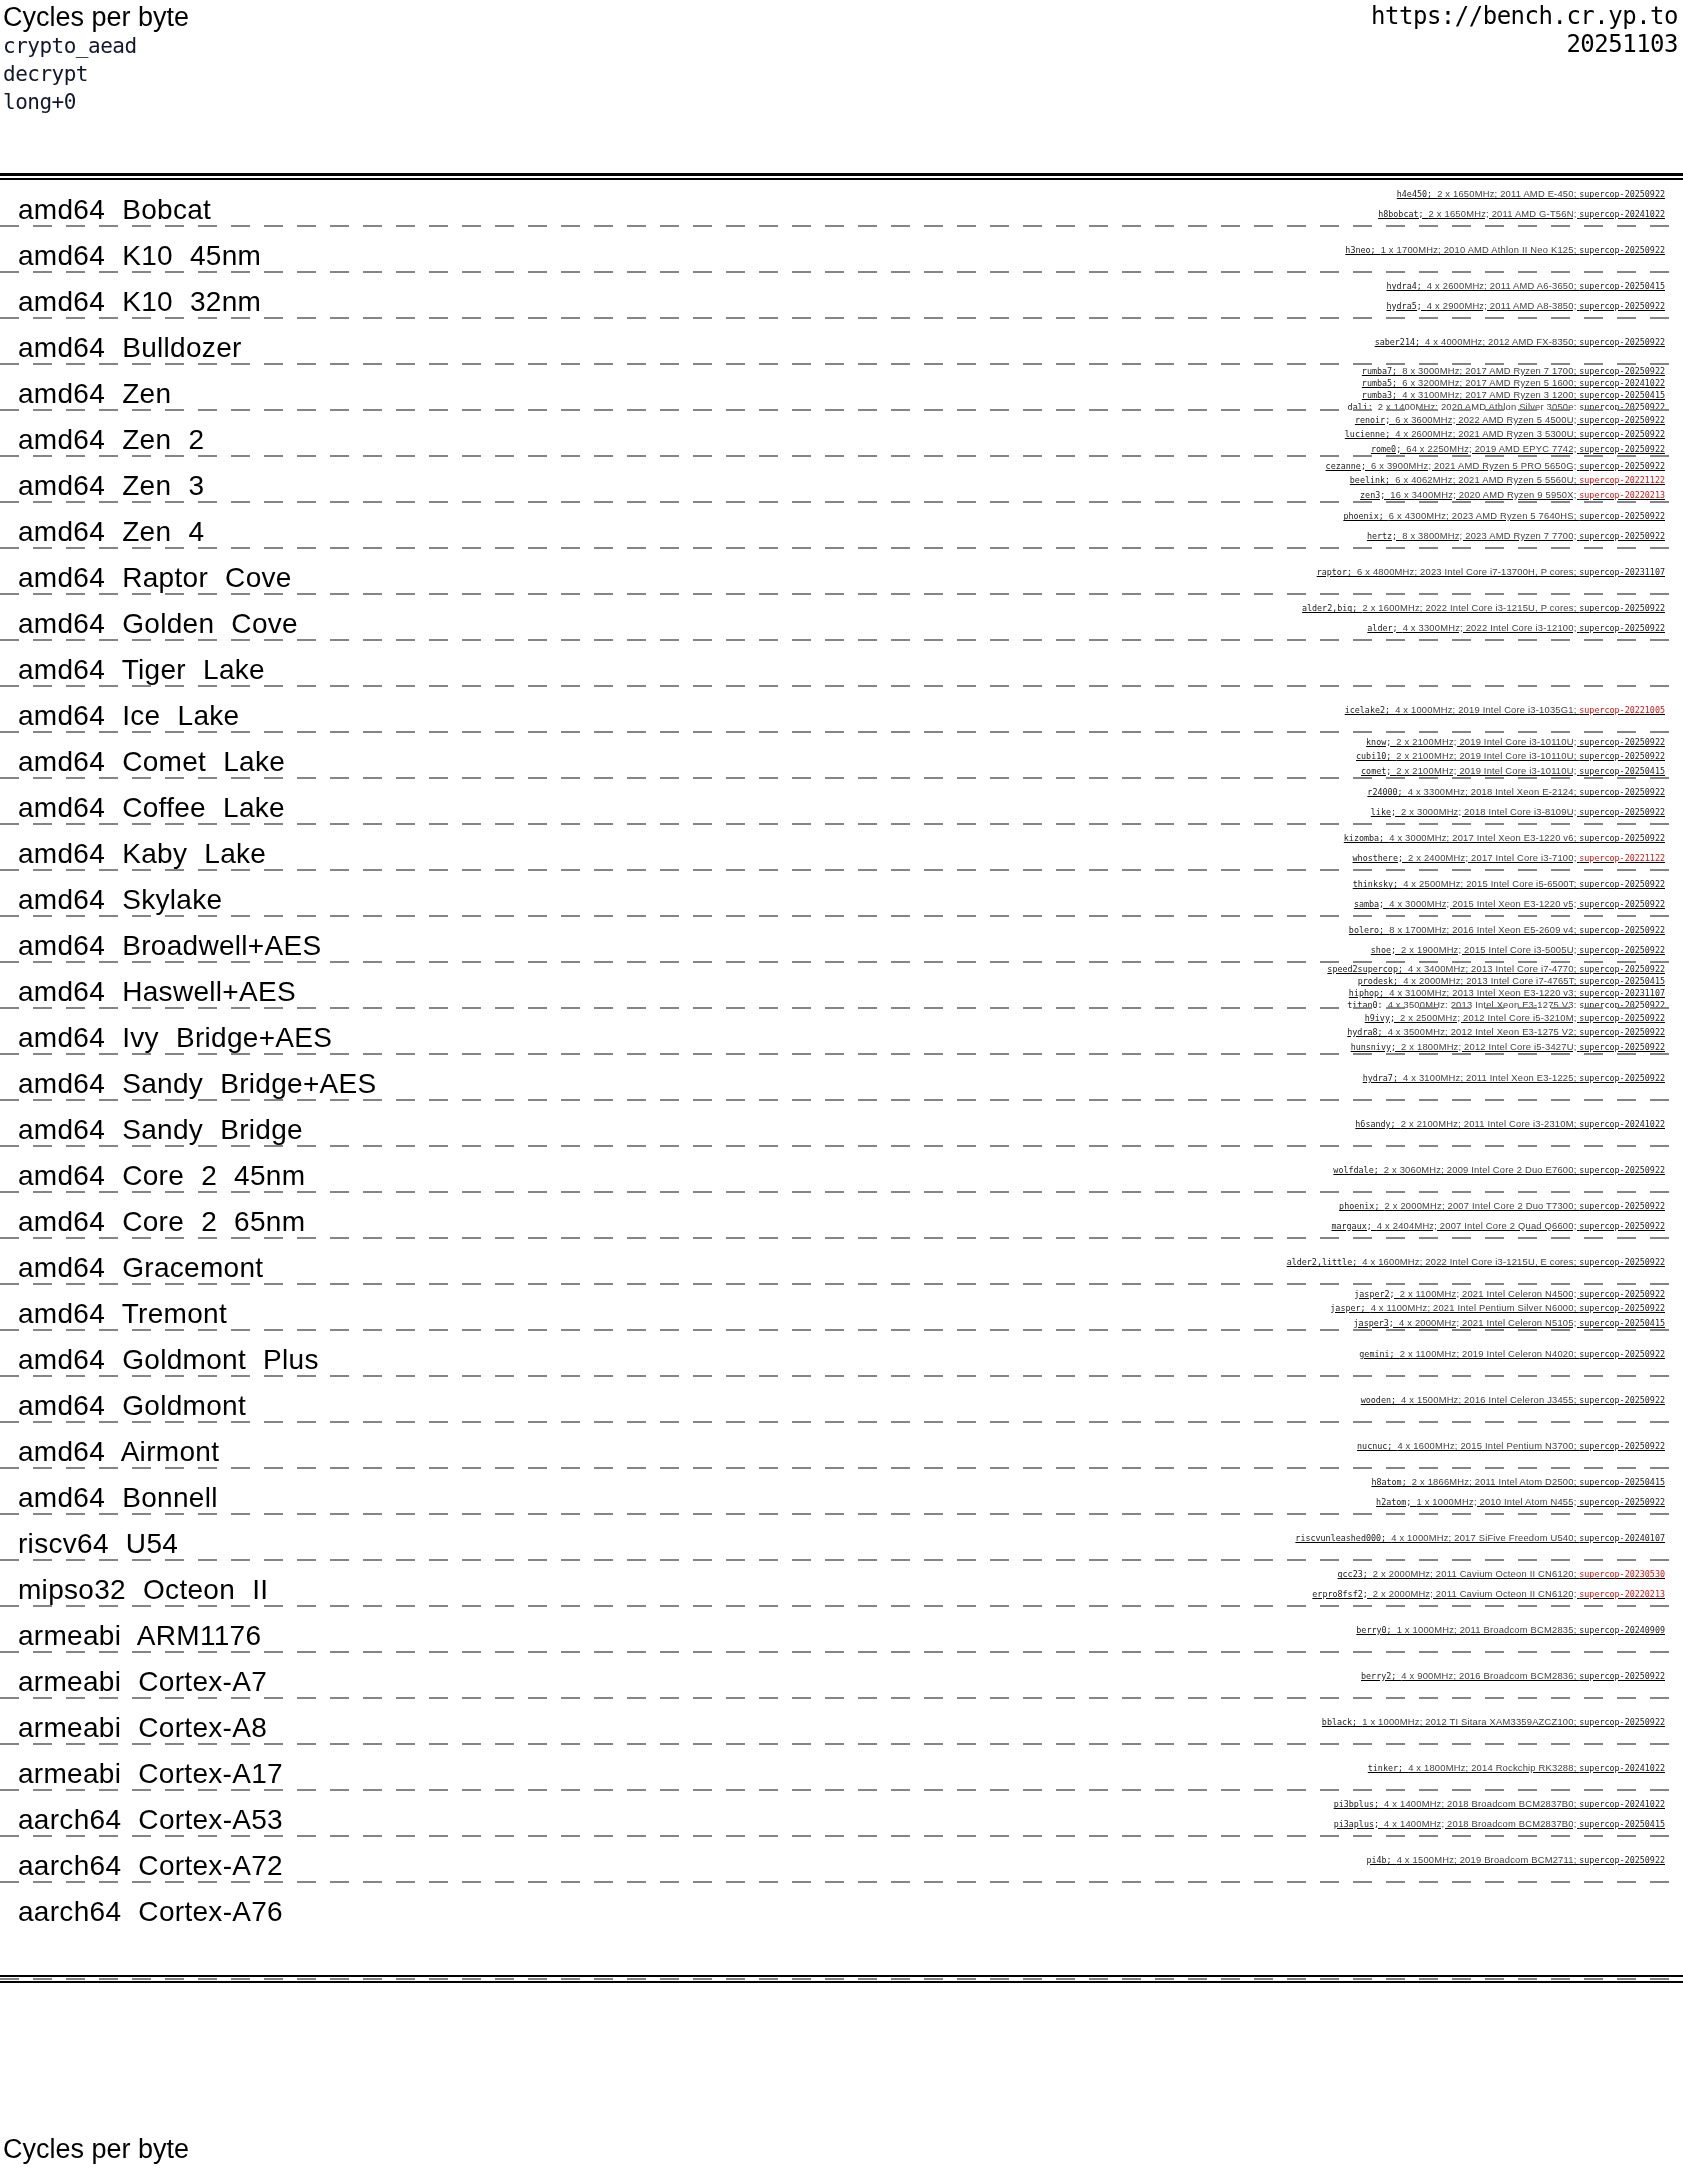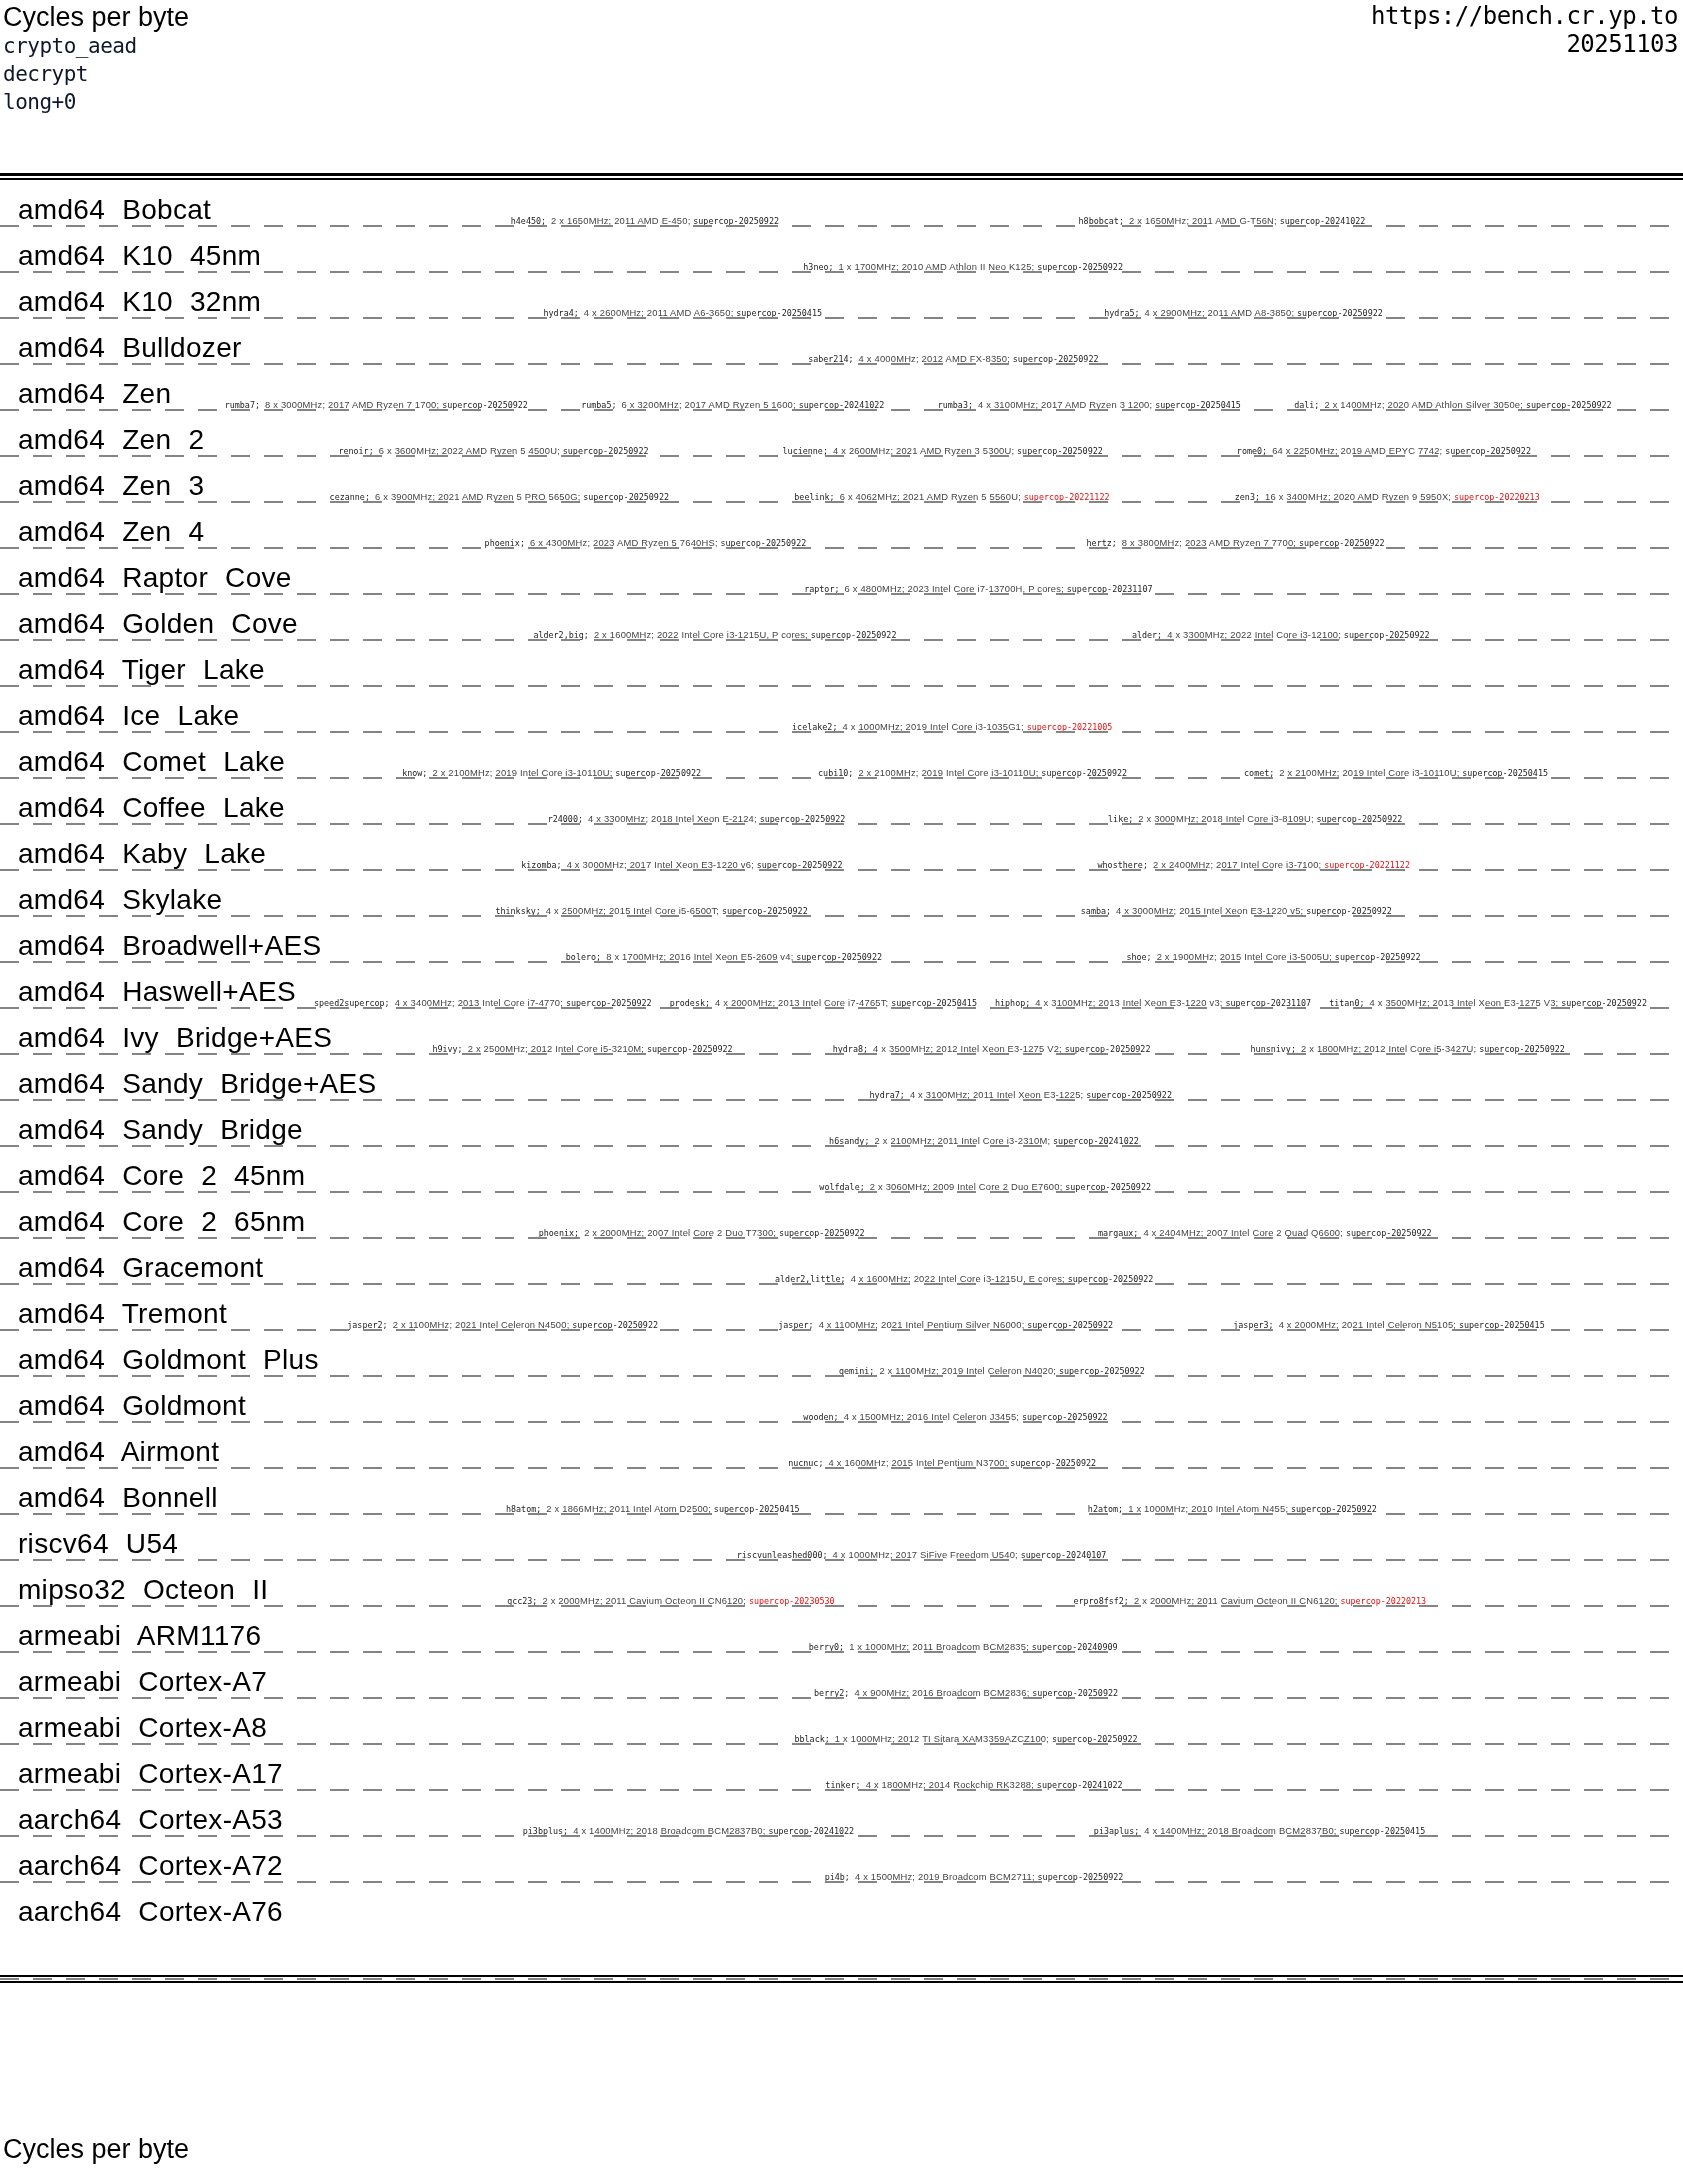--- a/index.html
+++ b/index.html
@@ -26,22 +26,22 @@
   }
   .row:not(:last-child)::after {
     content:""; position:absolute; left:0; right:0; bottom:-1px; height:2px;
     background-image:repeating-linear-gradient(90deg, #858585 0 19px, transparent 19px 33px);
   }
   .row-label {
     font-family:"Liberation Sans", sans-serif; font-size:28px; color:#000;
     word-spacing:9px; letter-spacing:0.3px; white-space:nowrap; flex:0 0 auto;
   }
   .row-machines {
-    height:100%; display:flex; flex-direction:row; justify-content:space-evenly;
-    align-items:flex-end; text-align:right; flex:1 1 auto; overflow:hidden;
+    height:100%; display:flex; flex-direction:column; justify-content:space-evenly;
+    align-items:flex-end; text-align:right; flex:1 1 auto; overflow:hidden;text-decoration:underline;
   }
   .mline { white-space:nowrap; line-height:9px; }
   .mname, .msup {
     font-family:"DejaVu Sans Mono", monospace; font-size:8.4px; color:#222;
   }
   .minfo {
     font-family:"Liberation Sans", sans-serif; font-size:9.4px; color:#444; letter-spacing:0.2px;
   }
   .msup.old { color:#e01010; }
   .rule-bottom {

